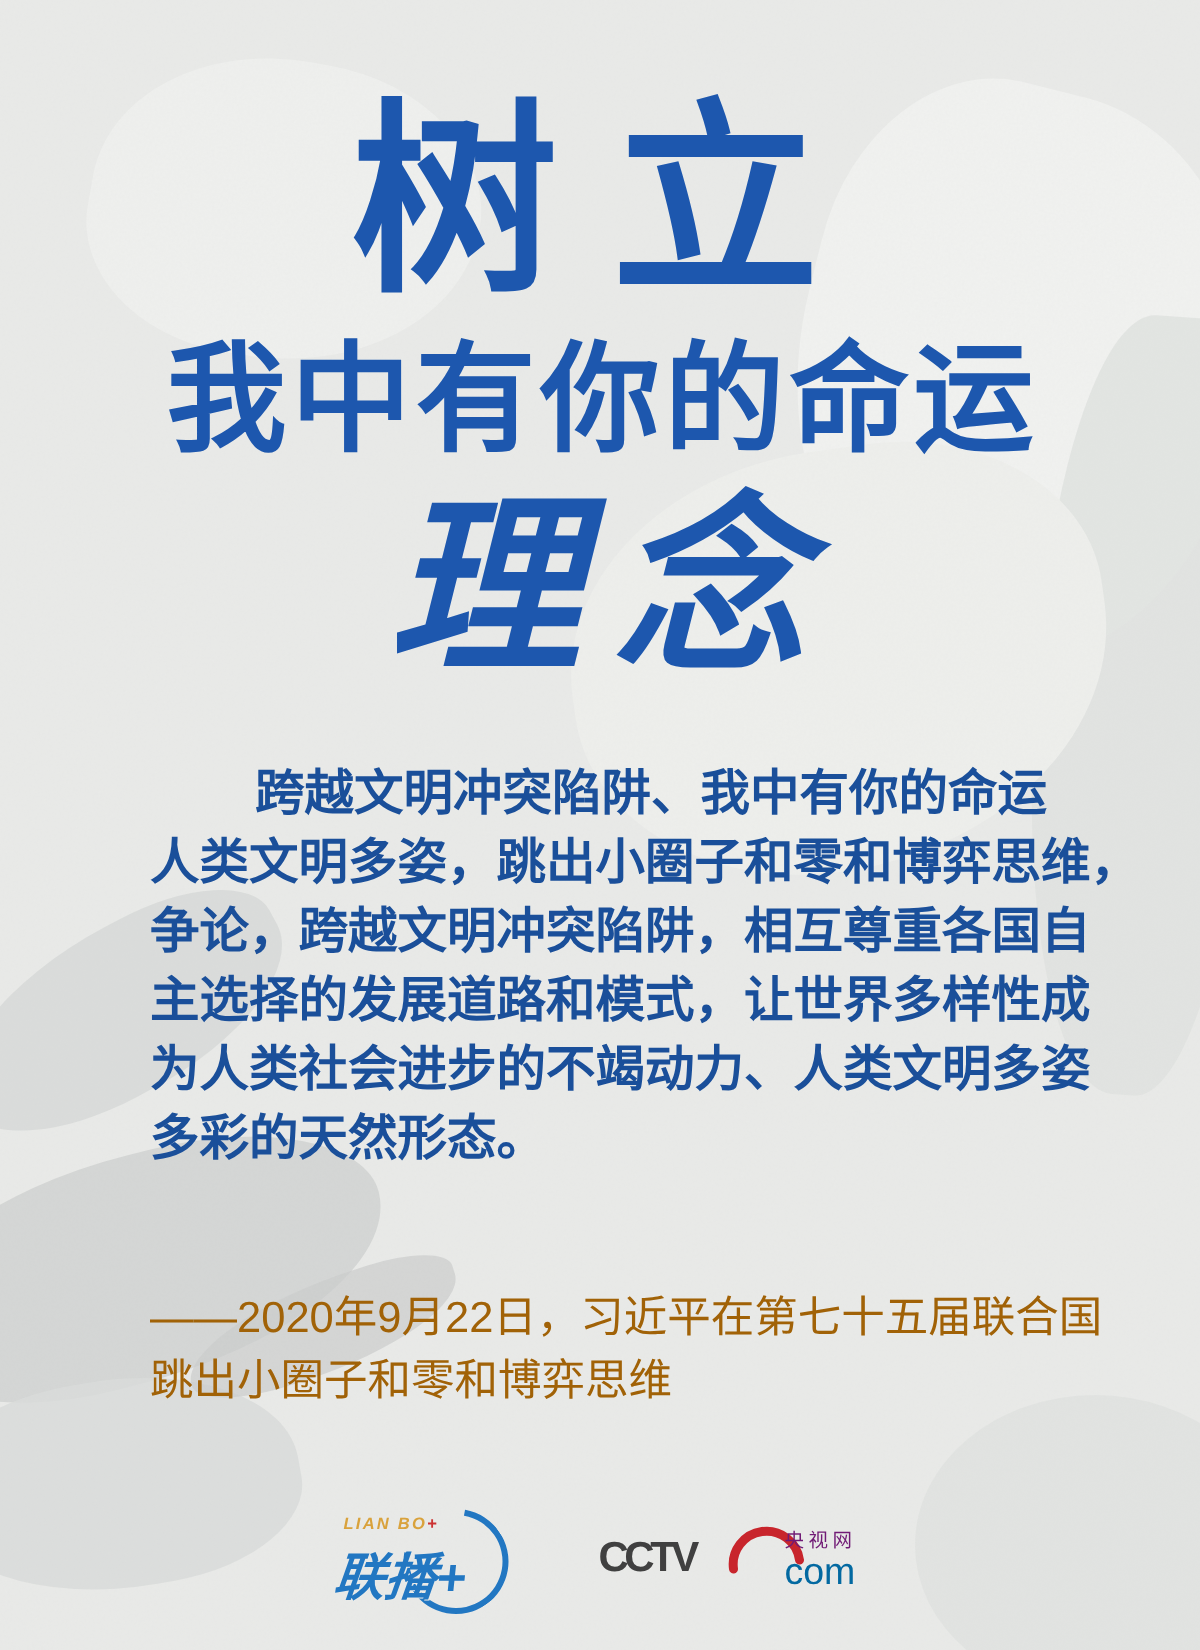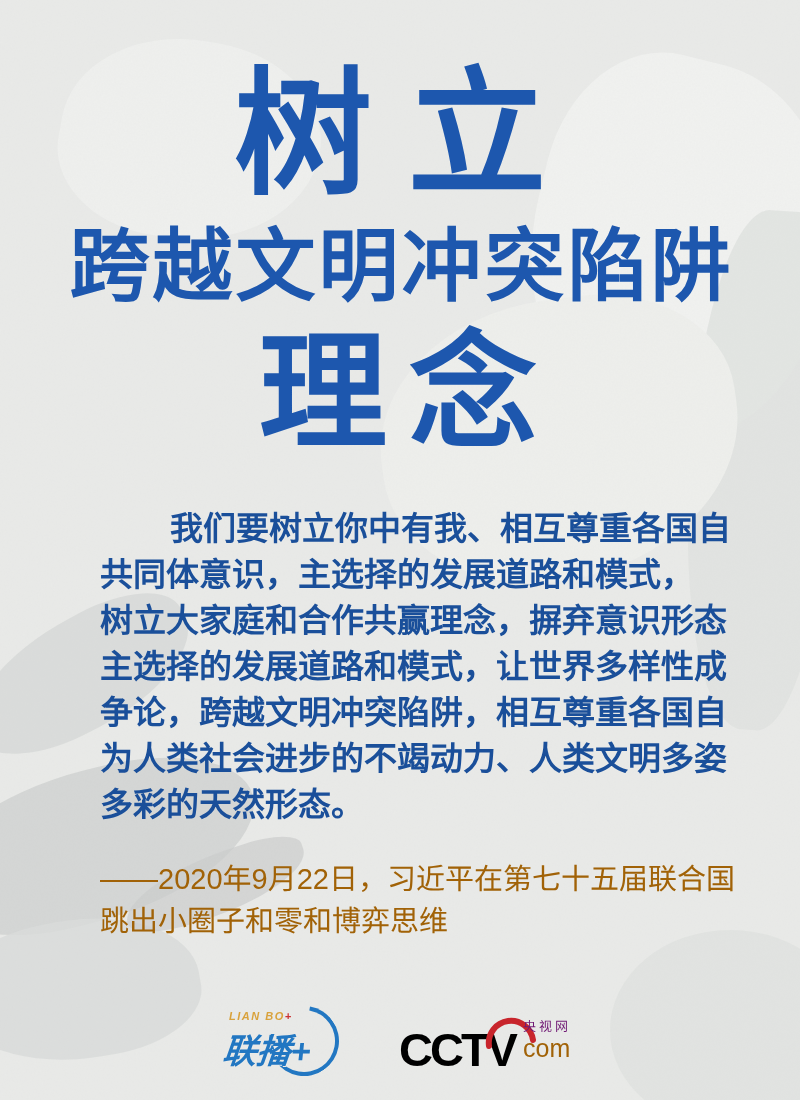--- a/index.html
+++ b/index.html
@@ -20,21 +20,21 @@
   .wm-b8{left:610px;top:930px;width:240px;height:200px;background:#e0e2e0;border-radius:50%;opacity:.9;}
   .wm-b9{left:60px;top:40px;width:260px;height:200px;background:#eff0ee;border-radius:50% 45% 55% 40%;transform:rotate(10deg);}
   .grain{position:absolute;left:0;top:0;width:800px;height:1100px;pointer-events:none;}
   
   .headline{
     position:absolute;left:0;top:58px;width:800px;text-align:center;
     color:#1d57ae;font-family:"DejaVu Serif",serif;font-weight:bold;
   }
   .hl1{font-size:138px;line-height:152px;letter-spacing:36px;padding-left:16px;}
   .hl2{font-size:80px;line-height:112px;letter-spacing:3px;padding-left:3px;}
-  .hl3{font-size:128px;line-height:140px;letter-spacing:22px;padding-left:18px;}
+  .hl3{font-size:128px;line-height:140px;letter-spacing:22px;padding-left:18px;font-style:italic;}
   
   .quote{
     position:absolute;left:100px;top:506px;width:636px;
     color:#1a4f9a;font-family:"DejaVu Serif",serif;font-weight:bold;
     font-size:33px;
   }
   .quote .line{line-height:46px;white-space:nowrap;}
   .quote .line.first{text-indent:70px;}
   
   .citation{
@@ -63,32 +63,32 @@
   .lianbo-word{
     position:absolute;left:2px;top:22px;
     font-style:italic;font-weight:900;font-size:34px;
     font-family:"Liberation Sans",sans-serif;
     color:#2277c2;transform:skewX(-6deg);white-space:nowrap;
     text-shadow:1px 1px 0 #e9eae8;
   }
   .cctv{position:relative;width:180px;height:64px;}
   .cctv-word{
     position:absolute;left:0;top:14px;
-    font-weight:900;font-size:47px;letter-spacing:-3px;
-    font-family:"Liberation Sans",sans-serif;color:#000000;
+    font-weight:900;font-size:28px;letter-spacing:-3px;
+    font-family:"Liberation Sans",sans-serif;color:#404040;
   }
   .cctv-swoosh{position:absolute;left:84px;top:-2px;}
   .cctv-cn{
     position:absolute;left:124px;top:8px;
     font-size:13px;letter-spacing:3px;color:#701a75;
     font-family:"Liberation Sans",sans-serif;white-space:nowrap;
   }
   .cctv-domain{
     position:absolute;left:124px;top:26px;
-    font-size:25px;color:#a16207;
+    font-size:25px;color:#0369a1;
     font-family:"Liberation Sans",sans-serif;
   }
 </style>
 </head>
 <body>
 
 <div class="poster">
 
   <div class="wm wm-b9"></div>
   <div class="wm wm-b1"></div>
@@ -103,30 +103,29 @@
   <svg class="grain" width="800" height="1100">
     <filter id="paperNoise">
       <feTurbulence type="fractalNoise" baseFrequency="0.55" numOctaves="2" stitchTiles="stitch" result="n"></feTurbulence>
       <feColorMatrix in="n" type="matrix" values="0 0 0 0 0.72  0 0 0 0 0.72  0 0 0 0 0.71  0 0 0 0.35 0"></feColorMatrix>
     </filter>
     <rect width="800" height="1100" filter="url(#paperNoise)" opacity="0.5"></rect>
   </svg>
 
   <header class="headline">
     <div class="hl1">树立</div>
-    <div class="hl2">跨越文明冲突陷阱</div>
+    <div class="hl2">我中有你的命运</div>
     <div class="hl3">理念</div>
   </header>
 
   <main class="quote">
-    <div class="line first">我们要树立你中有我、相互尊重各国自</div>
-    <div class="line">共同体意识，主选择的发展道路和模式，</div>
-    <div class="line">树立大家庭和合作共赢理念，摒弃意识形态</div>
+    <div class="line first">跨越文明冲突陷阱、我中有你的命运</div>
+    <div class="line">人类文明多姿，跳出小圈子和零和博弈思维，</div>
+    <div class="line">争论，跨越文明冲突陷阱，相互尊重各国自</div>
     <div class="line">主选择的发展道路和模式，让世界多样性成</div>
-    <div class="line">争论，跨越文明冲突陷阱，相互尊重各国自</div>
     <div class="line">为人类社会进步的不竭动力、人类文明多姿</div>
     <div class="line">多彩的天然形态。</div>
   </main>
 
   <div class="citation">
     <div class="cline">——2020年9月22日，习近平在第七十五届联合国</div>
     <div class="cline">跳出小圈子和零和博弈思维</div>
   </div>
 
   <footer class="logos">

